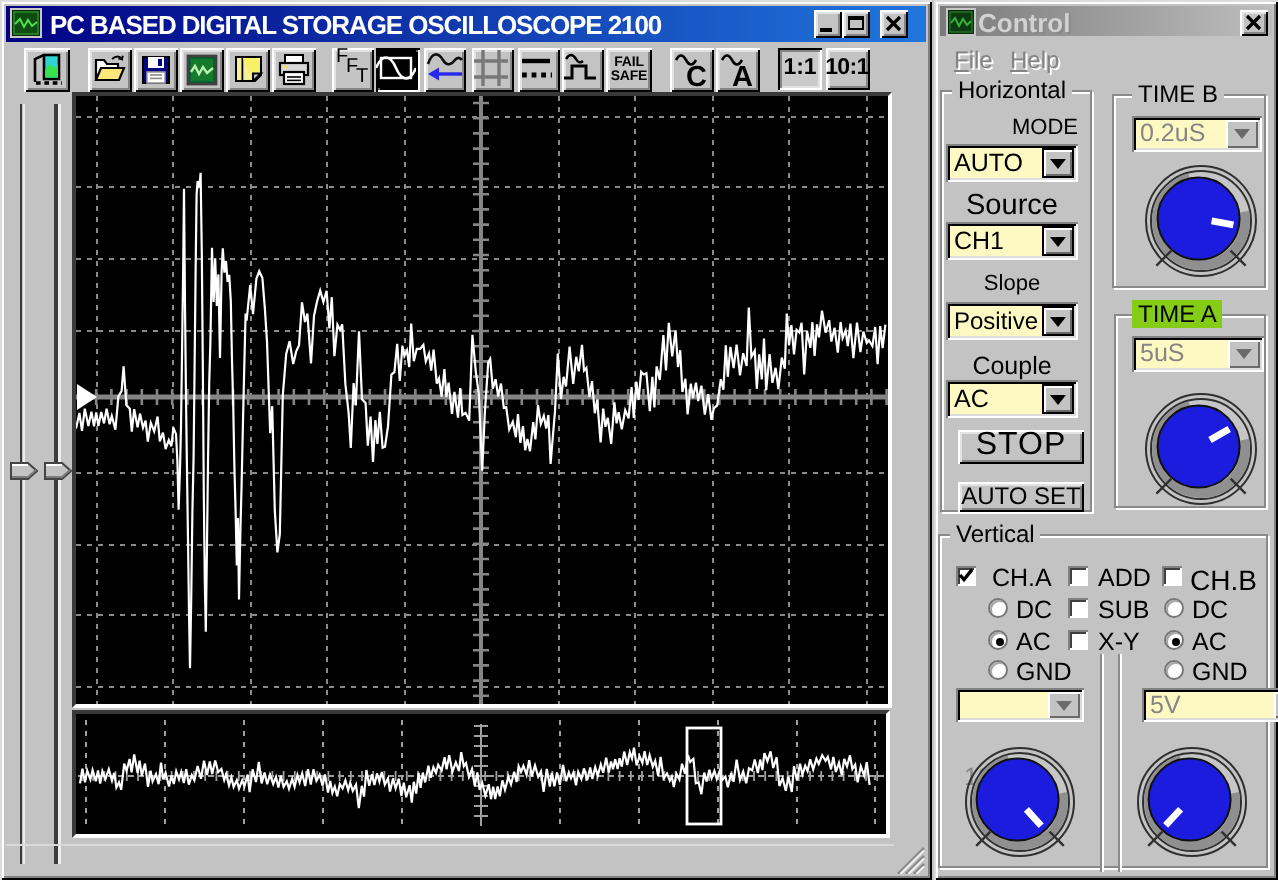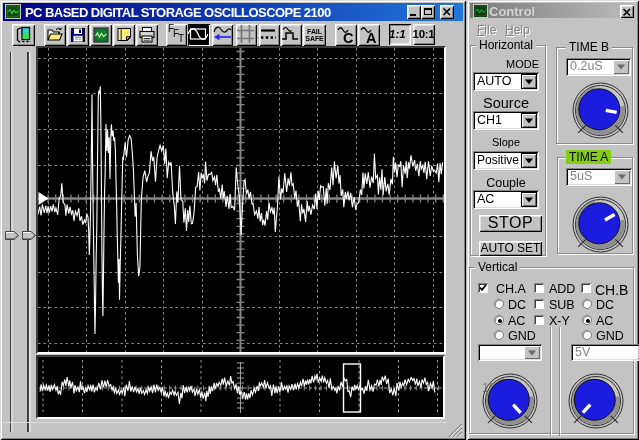--- a/index.html
+++ b/index.html
@@ -1,20 +1,20 @@
 <!DOCTYPE html>
 <html><head><meta charset="utf-8"><style>
 *{margin:0;padding:0;box-sizing:border-box;}
 body{width:639px;height:440px;overflow:hidden;font-family:"Liberation Sans",sans-serif;background:#c3c3c3;position:relative;}
 .win{position:absolute;background:#c3c3c3;box-shadow:inset 1px 1px 0 #dcdcdc,inset -1px -1px 0 #000,inset 2px 2px 0 #fff,inset -2px -2px 0 #828282;}
 .tb{position:absolute;background:#c3c3c3;box-shadow:inset 1px 1px 0 #fff,inset -1px -1px 0 #000,inset 2px 2px 0 #e2e2e2,inset -2px -2px 0 #858585;overflow:hidden;}
 .tbp{position:absolute;background:#000;box-shadow:inset 1px 1px 0 #000,inset -1px -1px 0 #fff,inset 2px 2px 0 #606060;overflow:hidden;}
 .tbs{position:absolute;background:#cacaca;box-shadow:inset 1px 1px 0 #000,inset -1px -1px 0 #fff,inset 2px 2px 0 #858585,inset -2px -2px 0 #e2e2e2;overflow:hidden;}
 .btn{position:absolute;background:#c3c3c3;box-shadow:inset 1px 1px 0 #fff,inset -1px -1px 0 #000,inset 2px 2px 0 #e2e2e2,inset -2px -2px 0 #858585;text-align:center;color:#000;}
-.combo{position:absolute;background:#ffffff;box-shadow:inset 1px 1px 0 #828282,inset -1px -1px 0 #fff,inset 2px 2px 0 #000,inset -2px -2px 0 #dcdcdc;}
+.combo{position:absolute;background:#fef9c3;box-shadow:inset 1px 1px 0 #828282,inset -1px -1px 0 #fff,inset 2px 2px 0 #000,inset -2px -2px 0 #dcdcdc;}
 .cbtn{position:absolute;background:#c3c3c3;border:1px solid #000;box-shadow:inset 1px 1px 0 #fff,inset -1px -1px 0 #6a6a6a;}
 .cbtnd{position:absolute;background:#c3c3c3;box-shadow:inset 1px 1px 0 #fff,inset -1px -1px 0 #6a6a6a;}
 .dn{position:absolute;left:50%;top:50%;transform:translate(-50%,-28%);border:4px solid transparent;border-top:5px solid #000;}
 .dnd{position:absolute;left:50%;top:50%;transform:translate(-50%,-28%);border:4px solid transparent;border-top:5px solid #6a6a6a;}
 .gb{position:absolute;border:1px solid #8a8a8a;box-shadow:1px 1px 0 #fff,inset 1px 1px 0 #fff;}
 .cb{position:absolute;width:10px;height:10px;background:#fff;box-shadow:inset 1px 1px 0 #828282,inset -1px -1px 0 #fff,inset 2px 2px 0 #404040;}
 .rd{position:absolute;width:10px;height:10px;background:#fff;border-radius:50%;border:1px solid #777;box-shadow:inset 1px 1px 0 #aaa;}
 .disp{position:absolute;background:#000;border-top:2px solid #3a3a3a;border-left:2px solid #3a3a3a;border-right:2px solid #fff;border-bottom:2px solid #fff;}
 </style></head><body>
 <div class="win" style="left:0;top:0;width:466px;height:440px;"></div>
@@ -105,21 +105,21 @@
   </div>
 <div class="tb" style="left:335px;top:24px;width:22px;height:22px;"><svg width="22" height="22" viewBox="0 0 22 22">
 <path d="M3,6 q2.5,-4.5 5,0 q2.5,4.5 5,0" fill="none" stroke="#000" stroke-width="1.3"></path>
 <text x="8" y="19" font-family="Liberation Sans,sans-serif" font-size="14.5" font-weight="bold" fill="#000">C</text>
 </svg></div>
 <div class="tb" style="left:358px;top:24px;width:22px;height:22px;"><svg width="22" height="22" viewBox="0 0 22 22">
 <path d="M3,6 q2.5,-4.5 5,0 q2.5,4.5 5,0" fill="none" stroke="#000" stroke-width="1.3"></path>
 <text x="8" y="19" font-family="Liberation Sans,sans-serif" font-size="14.5" font-weight="bold" fill="#000">A</text>
 </svg></div>
 <div class="tbs" style="left:389px;top:24px;width:22px;height:21px;">
-    <div style="position:relative;width:100%;height:100%;font-weight:bold;font-size:11.5px;line-height:21px;color:#000;font-style:italic;">1:1</div>
+    <div style="position:relative;width:100%;height:100%;font-weight:bold;font-size:11.5px;text-align:center;line-height:21px;color:#000;">1:1</div>
   </div>
 <div class="tb" style="left:412.5px;top:24px;width:22px;height:21px;">
     <div style="position:relative;width:100%;height:100%;font-weight:bold;font-size:11.5px;text-align:center;line-height:20px;color:#000;letter-spacing:-0.3px;">10:1</div>
   </div>
 <div style="position:absolute;left:9.5px;top:52px;width:1.5px;height:380px;background:#3c3c3c;box-shadow:1.5px 0 0 #ececec;"></div>
 <div style="position:absolute;left:27px;top:52px;width:1.5px;height:380px;background:#3c3c3c;box-shadow:1.5px 0 0 #ececec;"></div>
 <svg style="position:absolute;left:5px;top:231px" width="14" height="9" viewBox="0 0 14 9">
 <polygon points="0.5,0.5 9,0.5 13.5,4.5 9,8.5 0.5,8.5" fill="#c3c3c3" stroke="#444" stroke-width="1"></polygon>
 <path d="M1,7.5 h8 l4,-3.5" fill="none" stroke="#7c7c7c" stroke-width="1"></path>
 <path d="M1,1.5 h8" stroke="#fff" stroke-width="1"></path>

